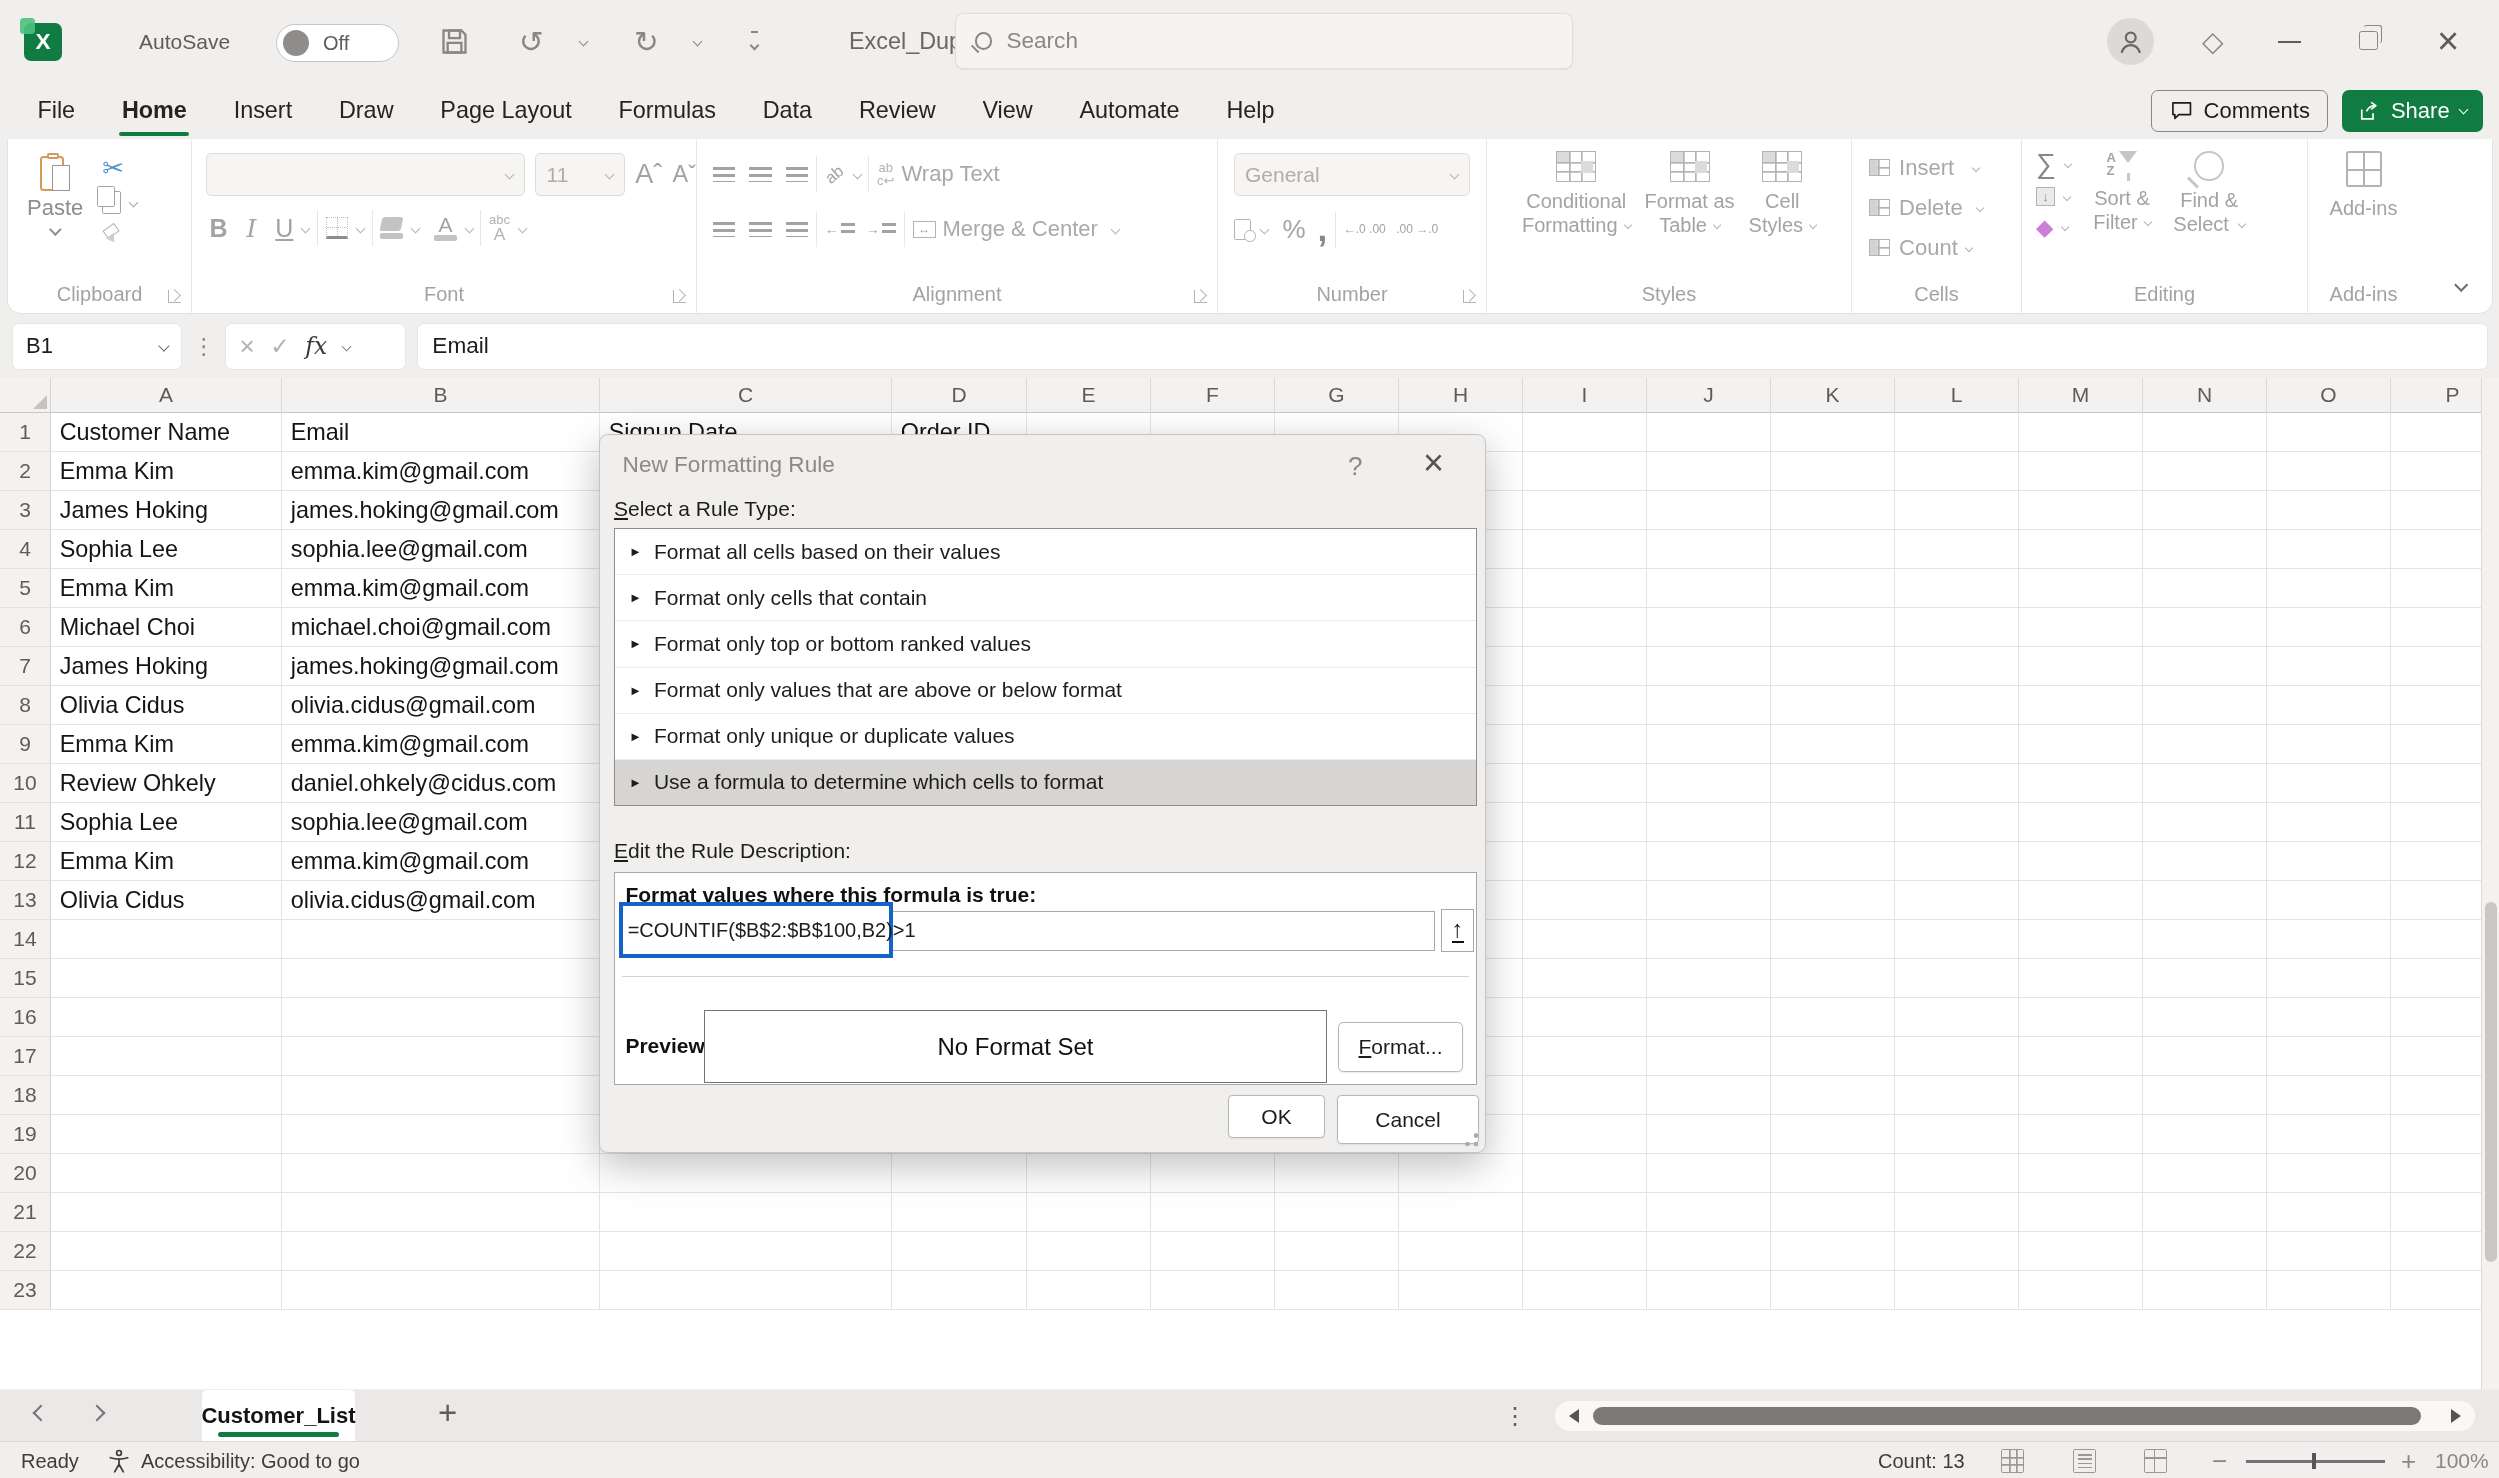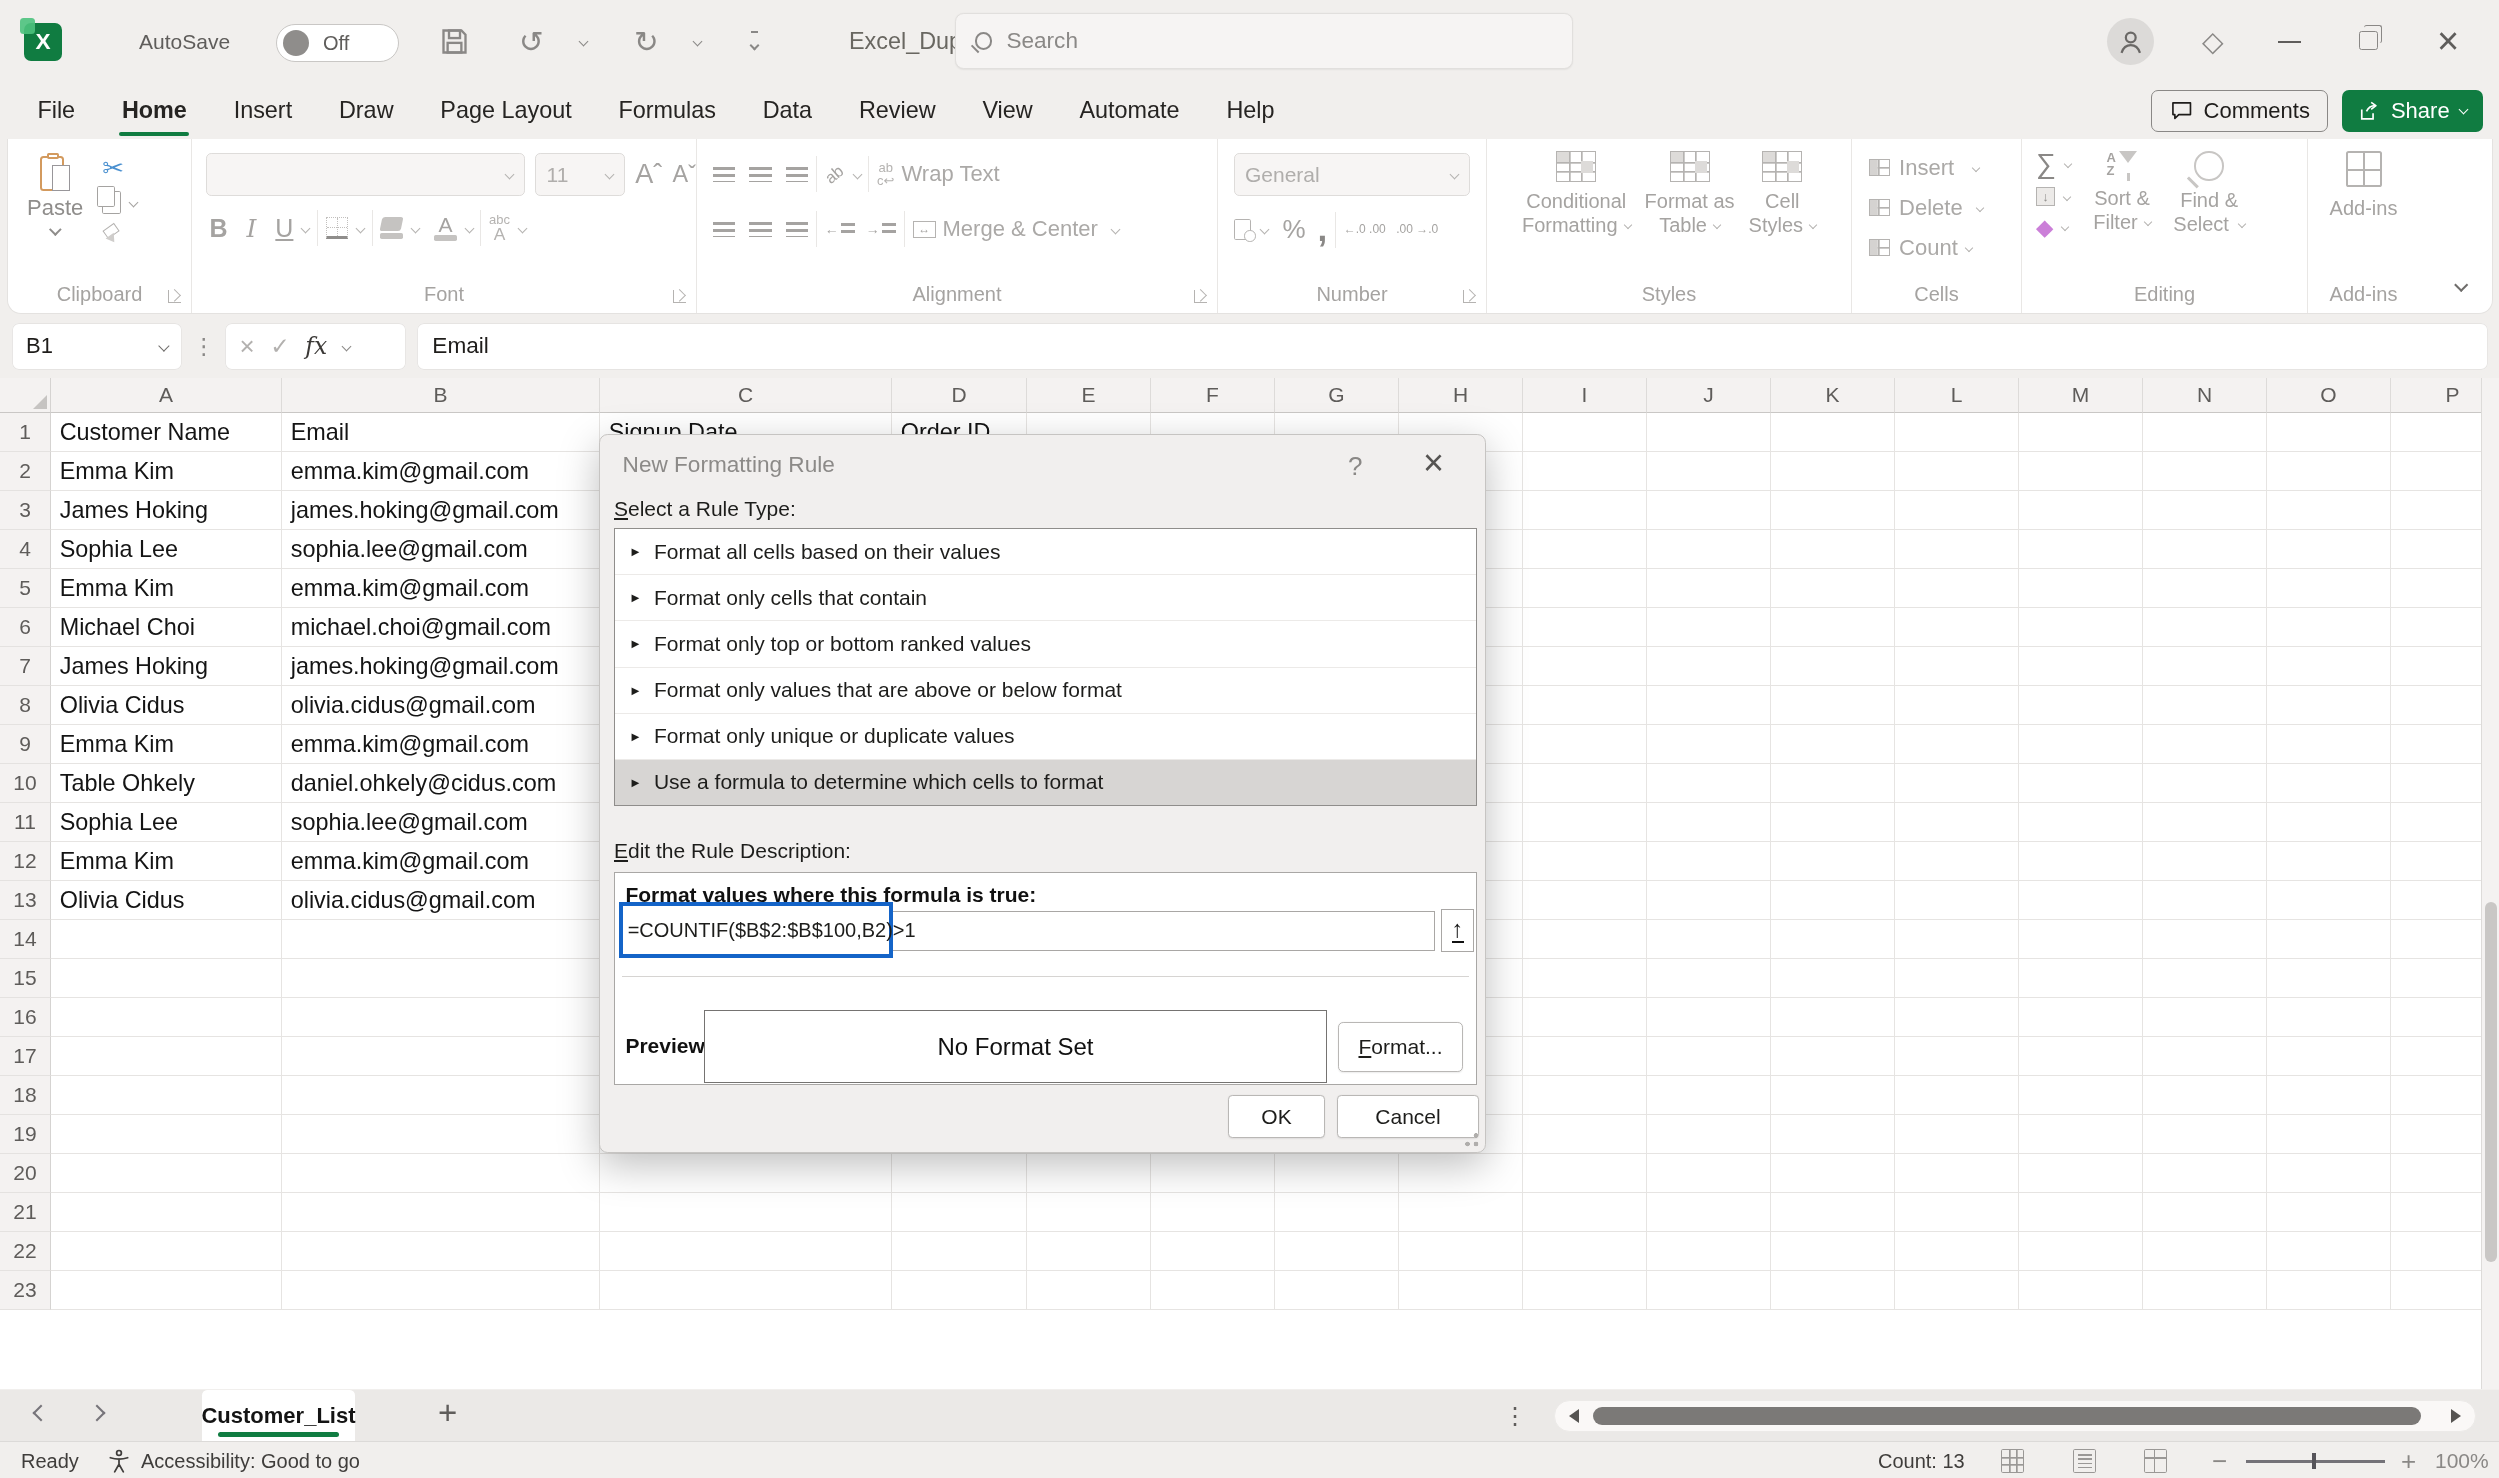--- a/index.html
+++ b/index.html
@@ -701,21 +701,21 @@
         <div class="cell" style="width: 124px;"></div>
         <div class="cell" style="width: 124px;"></div>
         <div class="cell" style="width: 124px;"></div>
         <div class="cell" style="width: 124px;"></div>
         <div class="cell" style="width: 124px;"></div>
         <div class="cell" style="width: 124px;"></div>
         <div class="cell" style="width: 124px;"></div>
       </div>
       <div class="grow">
         <div class="rnum">10</div>
-        <div class="cell" style="width: 231px;">Table Ohkely</div>
+        <div class="cell" style="width: 231px;">Review Ohkely</div>
         <div class="cell" style="width: 318px;">daniel.ohkely@cidus.com</div>
         <div class="cell" style="width: 292px;"></div>
         <div class="cell" style="width: 135px;"></div>
         <div class="cell" style="width: 124px;"></div>
         <div class="cell" style="width: 124px;"></div>
         <div class="cell" style="width: 124px;"></div>
         <div class="cell" style="width: 124px;"></div>
         <div class="cell" style="width: 124px;"></div>
         <div class="cell" style="width: 124px;"></div>
         <div class="cell" style="width: 124px;"></div>
@@ -1024,21 +1024,21 @@
       </div>
       <div class="desc-div"></div>
       <div class="preview-lbl">Preview:</div>
       <div class="preview-box">
         <span>No Format Set</span>
       </div>
       <div class="dlg-btn" style="left:723px;top:149px;width:125px;height:50px;border-radius:5.2px;"><u>F</u>ormat...</div>
     </div>
 
     <div class="dlg-btn" style="left:628px;top:660px;width:97px;height:43px;">OK</div>
-    <div class="dlg-btn" style="left:737px;top:660px;width:142px;height:43px;">Cancel</div>
+    <div class="dlg-btn" style="left:737px;top:660px;width:142px;height:49px;">Cancel</div>
     <div class="grip"></div>
   </div>
 
   <div class="tabsbar">
     <span class="tb-chv left"></span>
     <span class="tb-chv right"></span>
     <div class="sheettab">
       <span>Customer_List</span>
     </div>
     <span class="addsheet">+</span>

